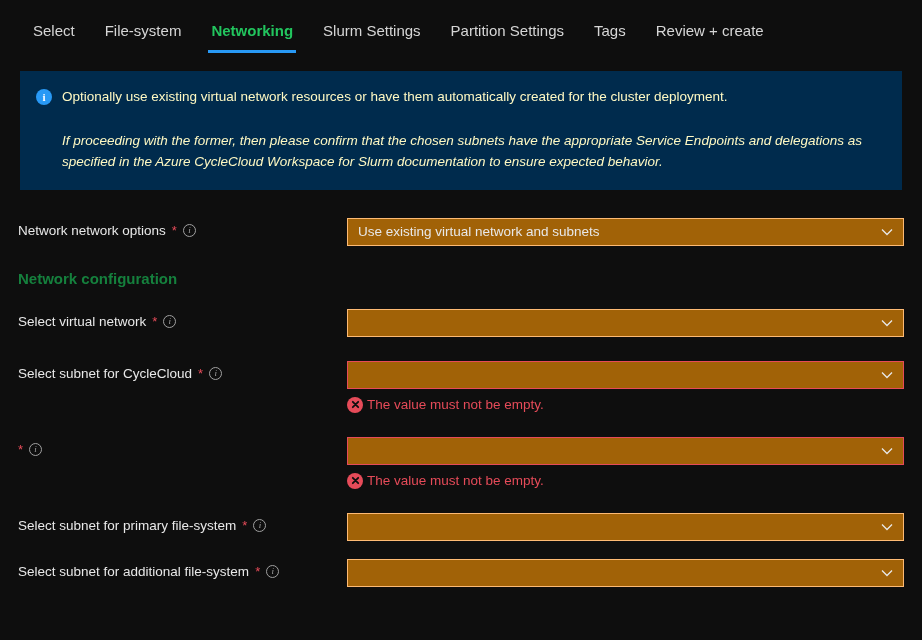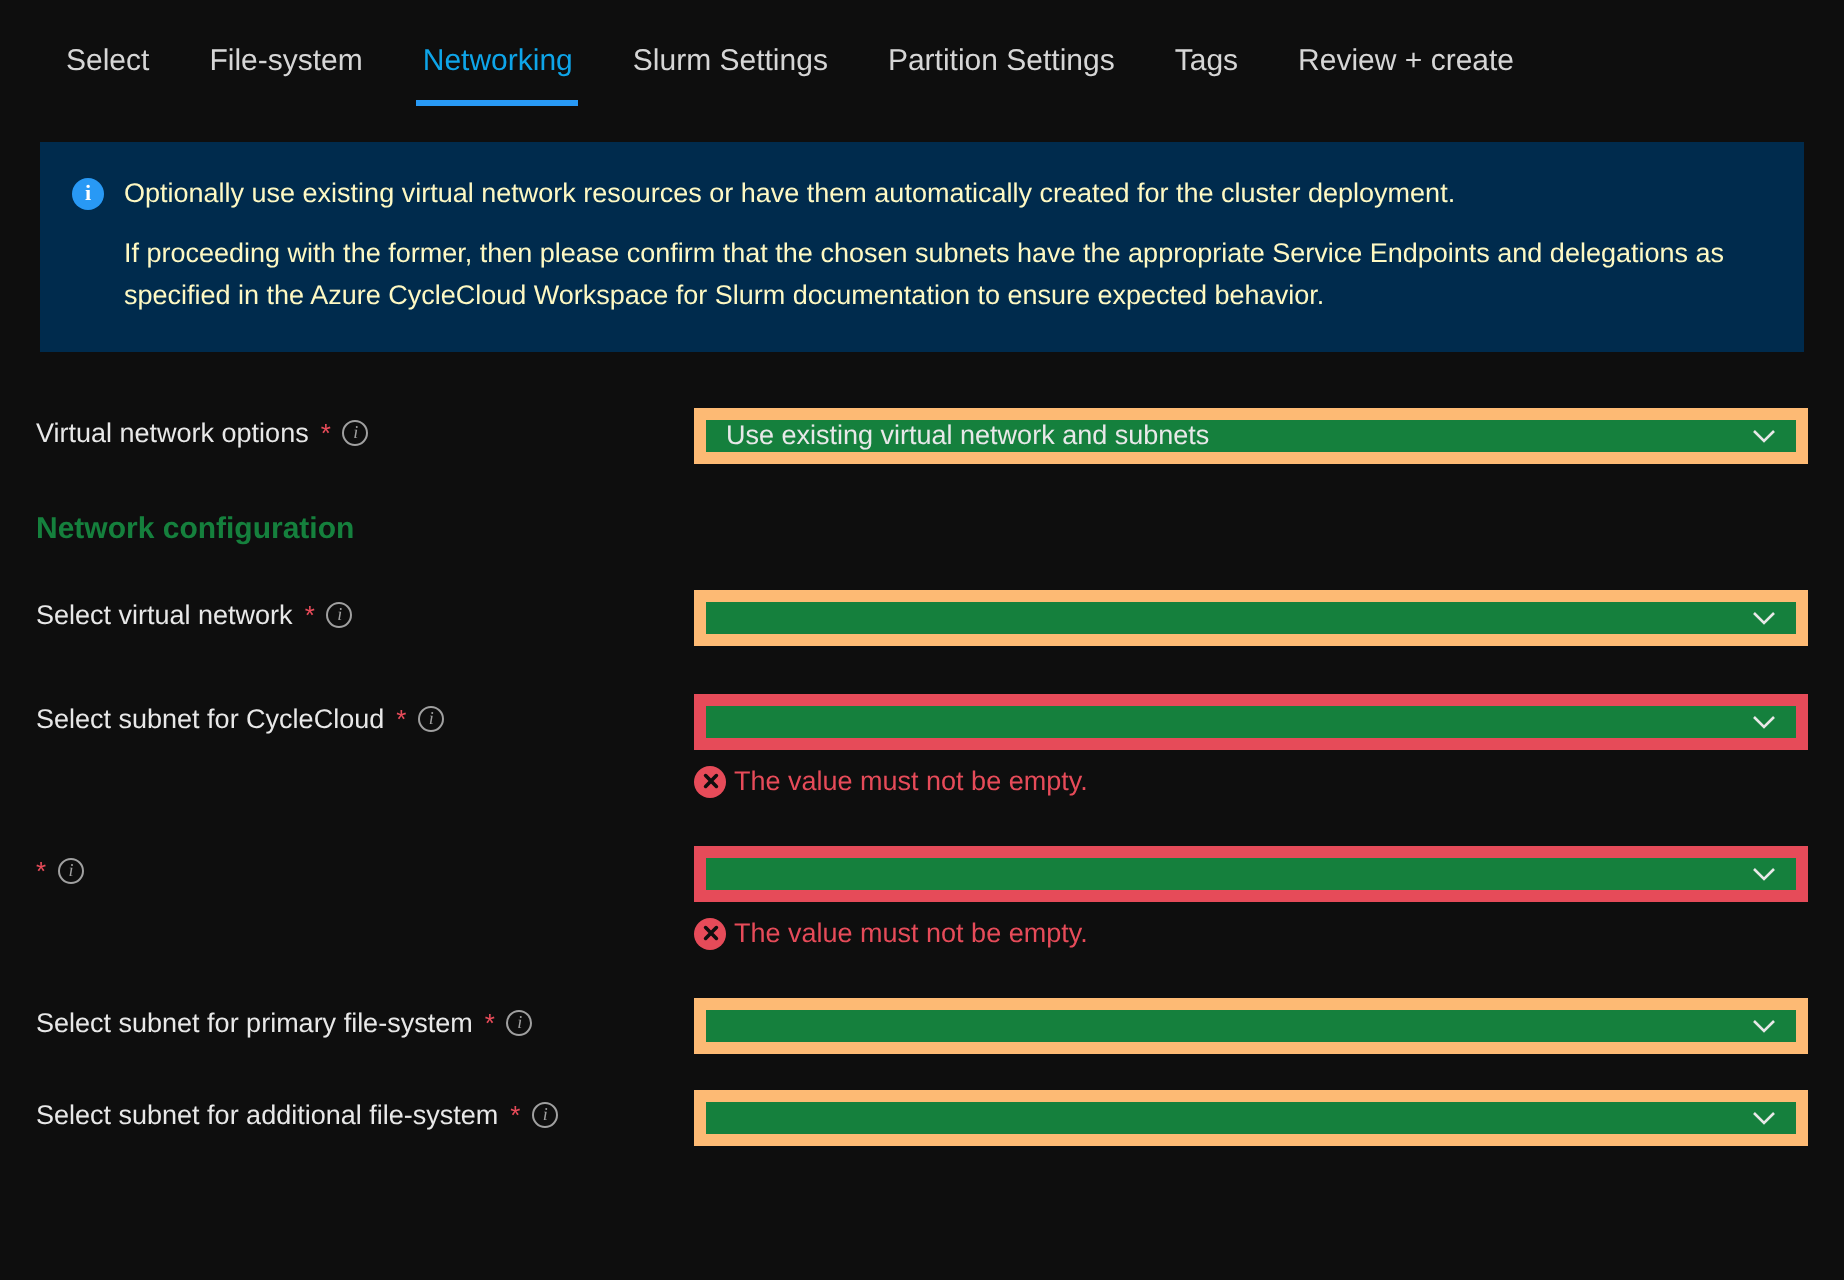--- a/index.html
+++ b/index.html
@@ -24,22 +24,22 @@
     }
     .tab {
       padding: 10px 15px 14px 15px;
       color: #d6d6d6;
       font-size: 15px;
       cursor: pointer;
       position: relative;
       white-space: nowrap;
     }
     .tab.active {
-      color: #0ea5e9;
-      font-weight: 400;
+      color: #22c55e;
+      font-weight: 700;
     }
     .tab.active::after {
       content: "";
       position: absolute;
       left: 12px;
       right: 12px;
       bottom: 0;
       height: 3px;
       background: #2899f5;
     }
@@ -65,21 +65,21 @@
       display: flex;
       align-items: center;
       justify-content: center;
       margin-top: 2px;
     }
     .info-text {
       color: #fef9c3;
       font-size: 13.5px;
       line-height: 1.5;
     }
-    .info-text p + p { margin-top: 10px; }
+    .info-text p + p { margin-top: 24px; font-style: italic; }
     
     .form-row {
       display: grid;
       grid-template-columns: 313px 1fr;
       gap: 16px;
       align-items: flex-start;
       margin-bottom: 24px;
     }
     .form-row.tight { margin-bottom: 18px; }
     .label-group {
@@ -106,22 +106,22 @@
       font-size: 9px;
       color: #a0a0a0;
       font-family: Georgia, serif;
       font-style: italic;
       cursor: help;
     }
     .field-col { width: 100%; }
     .select {
       width: 100%;
       height: 28px;
-      background: #15803d;
-      border: 6px solid #fdba74;
+      background: #a16207;
+      border: 1px solid #fdba74;
       color: #e8e8e8;
       padding: 0 32px 0 10px;
       font-size: 13.5px;
       display: flex;
       align-items: center;
       position: relative;
       cursor: pointer;
     }
     .select.error {
       border-color: #e64b59;
@@ -178,21 +178,21 @@
   <div class="info-box">
     <div class="info-icon">i</div>
     <div class="info-text">
       <p>Optionally use existing virtual network resources or have them automatically created for the cluster deployment.</p>
       <p>If proceeding with the former, then please confirm that the chosen subnets have the appropriate Service Endpoints and delegations as specified in the Azure CycleCloud Workspace for Slurm documentation to ensure expected behavior.</p>
     </div>
   </div>
 
   <div class="form-row">
     <div class="label-group">
-      <span>Virtual network options</span>
+      <span>Network network options</span>
       <span class="req">*</span>
       <span class="help-icon">i</span>
     </div>
     <div class="field-col">
       <div class="select">
         <span>Use existing virtual network and subnets</span>
         <span class="chevron">
           <svg width="12" height="8" viewBox="0 0 12 8">
               <path d="M1 1.5 L6 6.5 L11 1.5" stroke="#e8e8e8" stroke-width="1.3" fill="none"></path>
             </svg>

